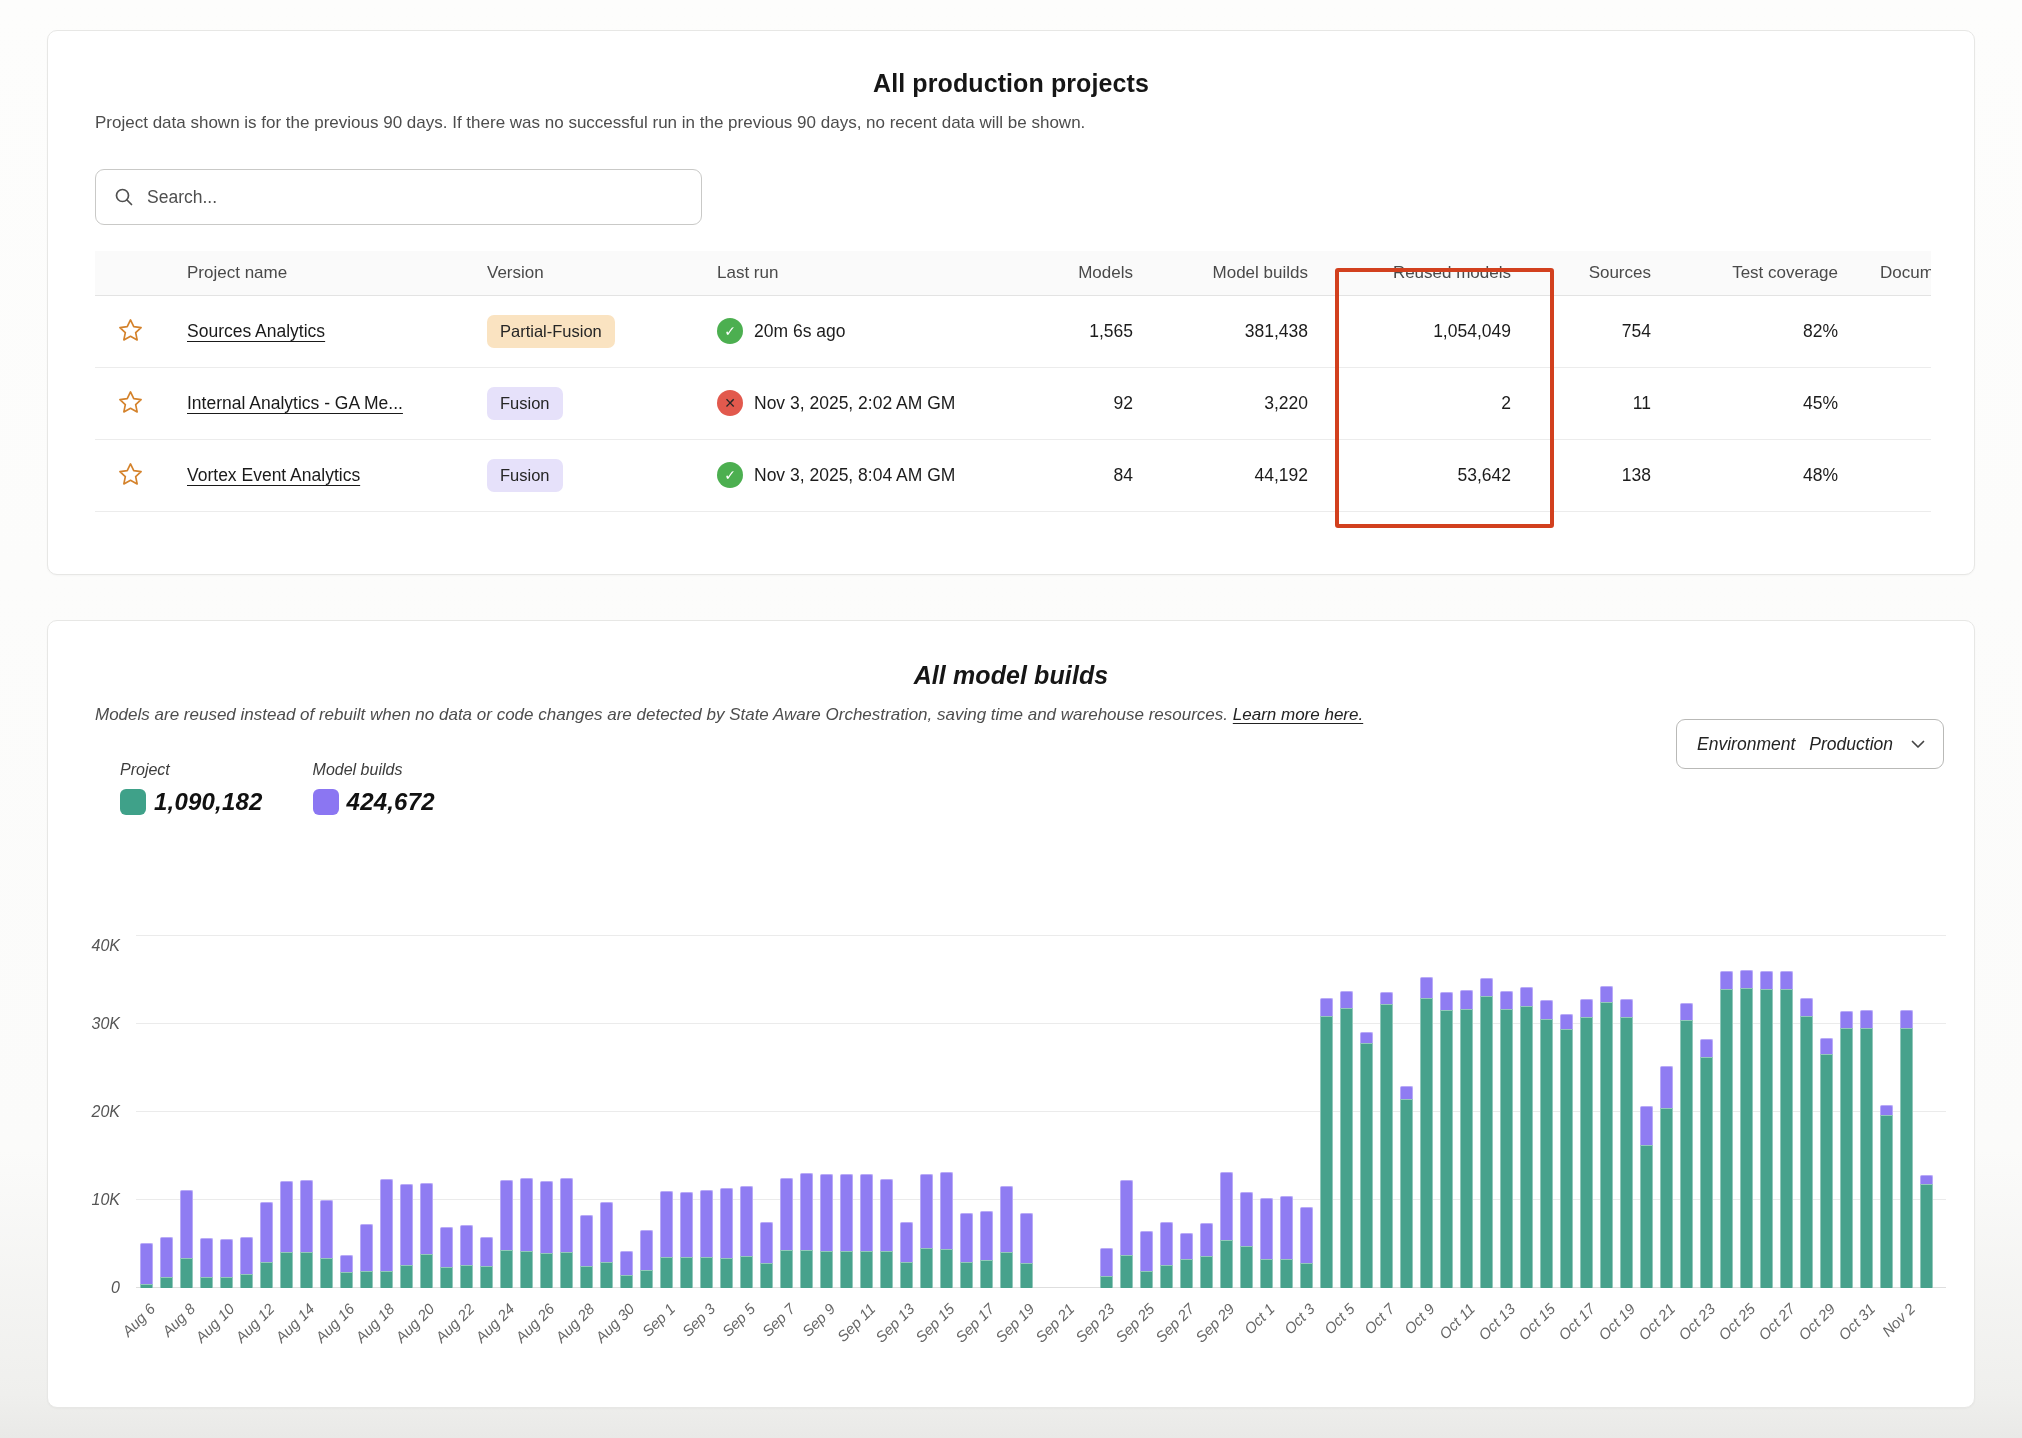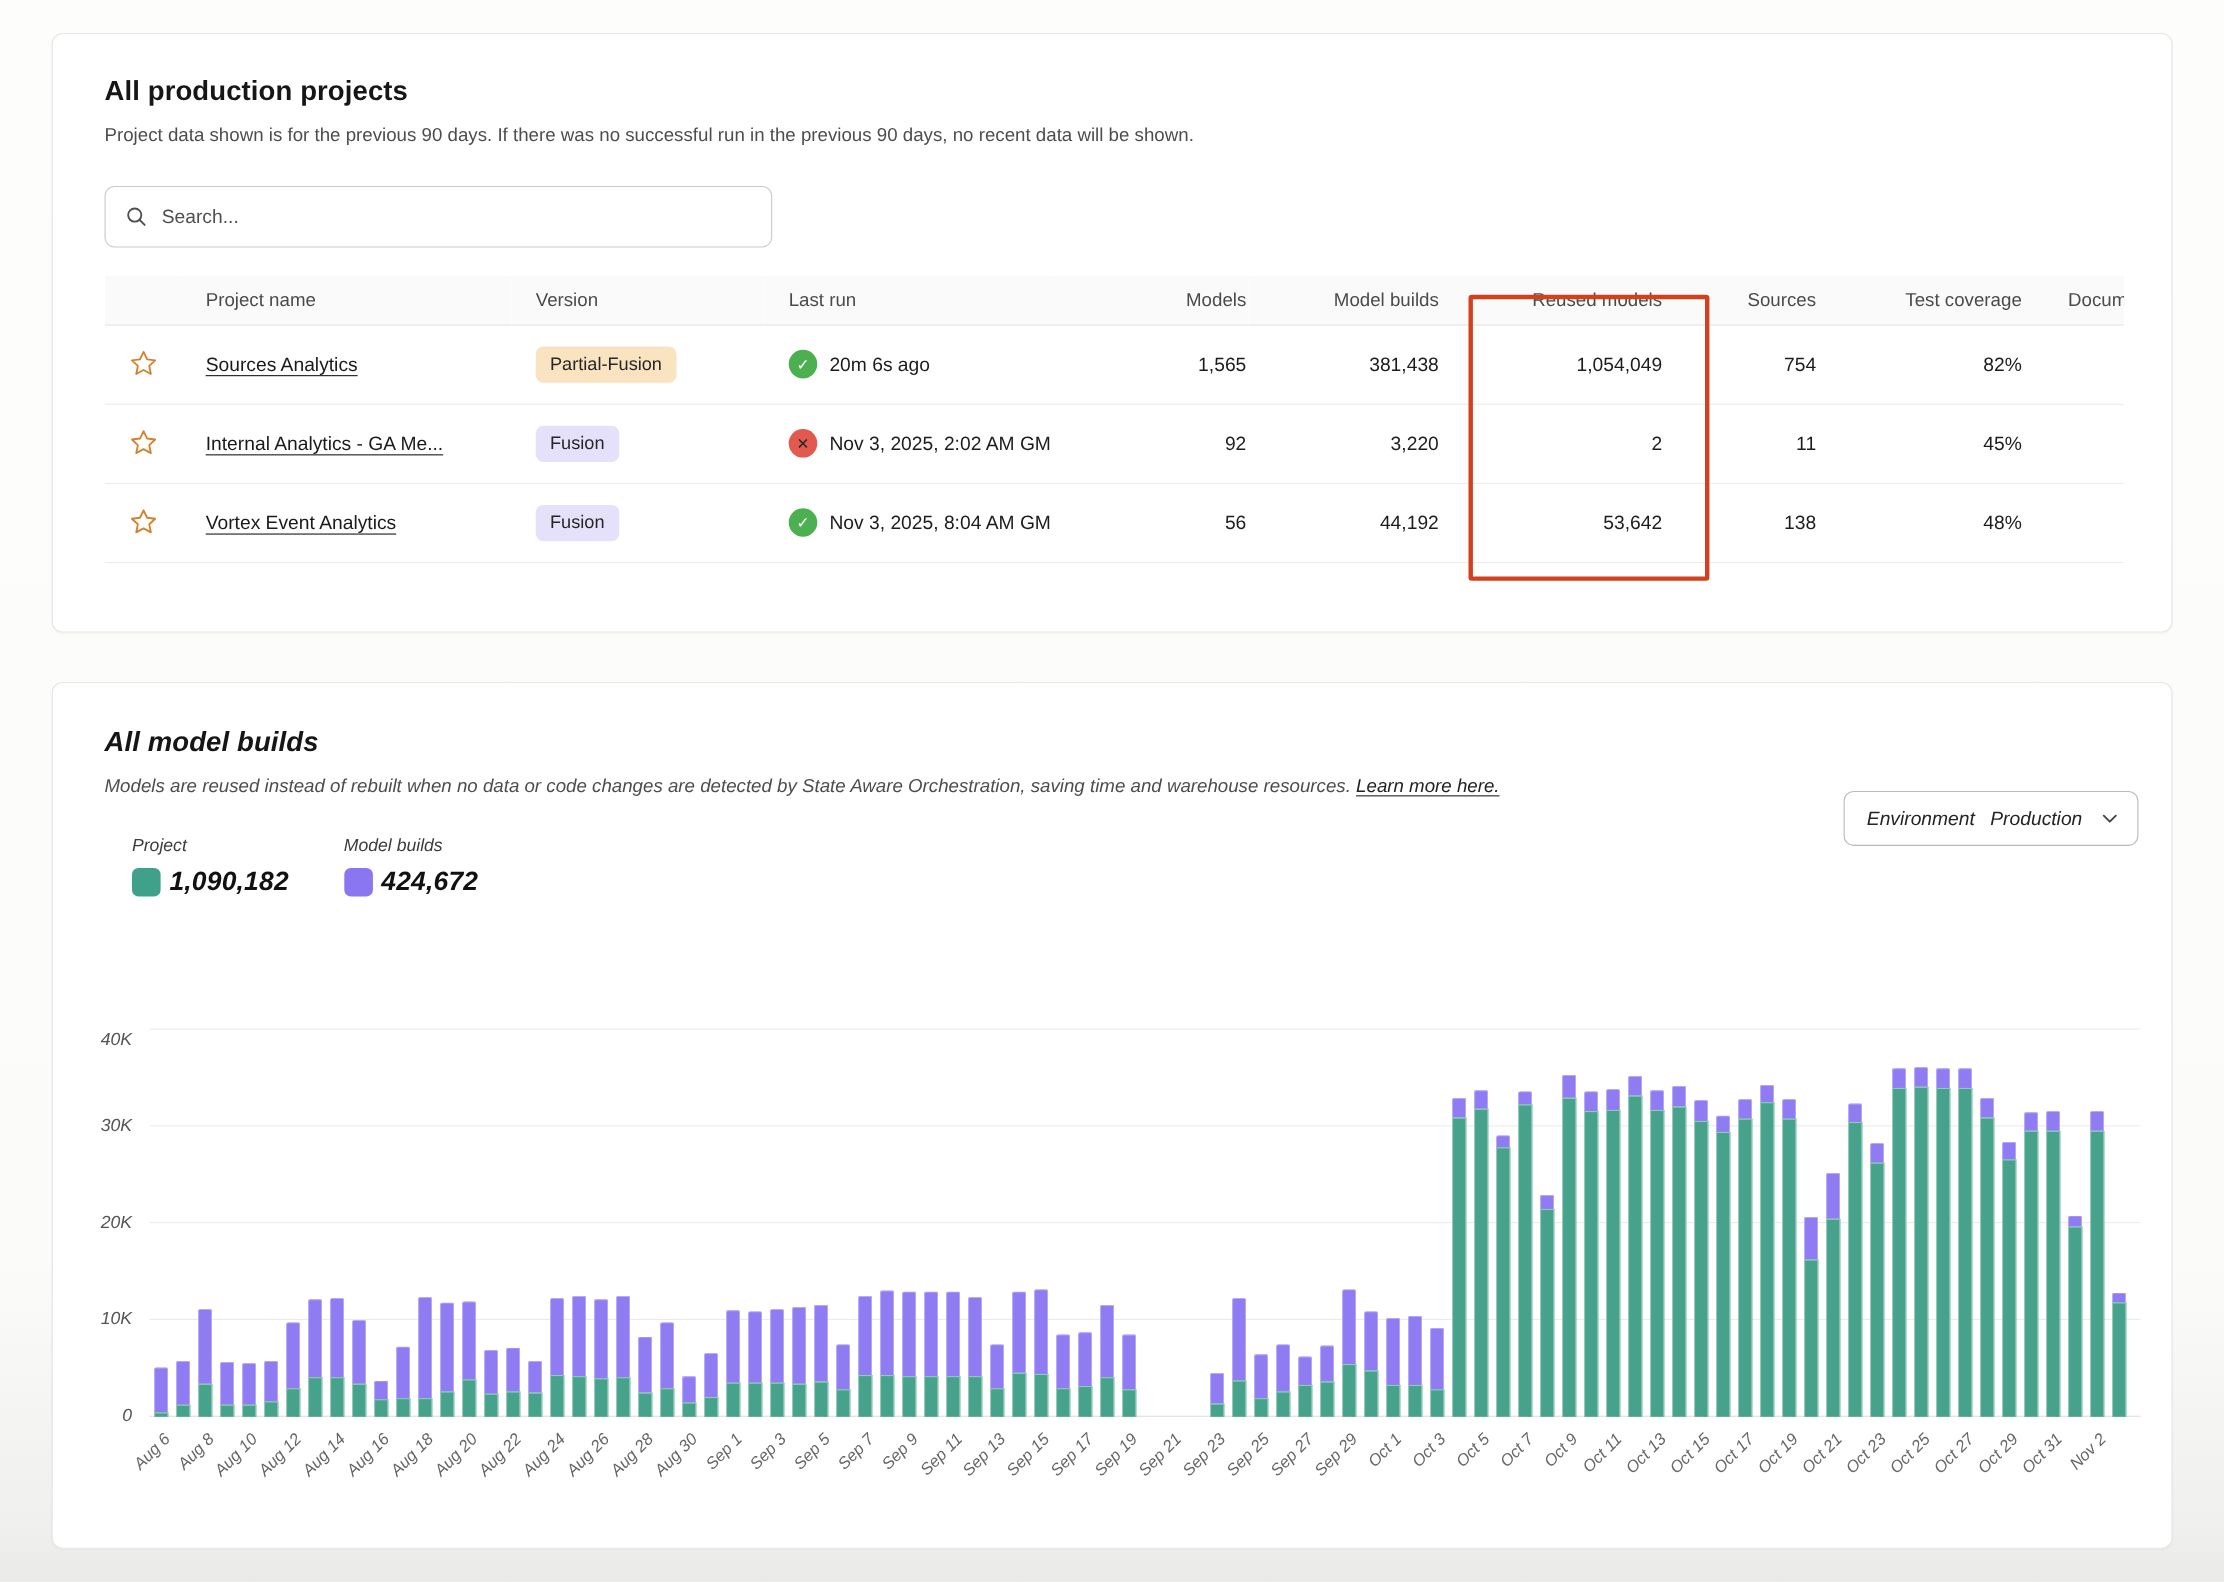--- a/index.html
+++ b/index.html
@@ -15,21 +15,21 @@
     left: 47px;
     width: 1928px;
     background: #ffffff;
     border: 1px solid #e7e7e5;
     border-radius: 10px;
     box-shadow: 0 1px 2px rgba(0,0,0,0.03);
   }
   .card-projects { top: 30px; height: 545px; padding-top: 38px; }
   .card-builds   { top: 620px; height: 788px; padding-top: 40px; font-style: italic; }
 
-  h2.card-title { font-size: 25px; font-weight: 700; color: #161616; margin: 0 47px; letter-spacing: .1px; }
+  h2.card-title { font-size: 25px; font-weight: 700; color: #161616; margin: 0 47px; letter-spacing: .1px; text-align: center; }
   .sub { margin: 15px 47px 0; font-size: 17px; color: #4d4d4d; }
   .sub a, a.learn-more { color: #222; text-decoration: underline; text-underline-offset: 3px; cursor: pointer; }
 
   
   .searchbox {
     margin: 36px 47px 0;
     width: 607px; height: 56px;
     border: 1px solid #c9c9c7;
     border-radius: 9px;
     display: flex; align-items: center;
@@ -220,21 +220,21 @@
                       <path d="M12 2.6l2.9 6 6.5.8-4.8 4.5 1.3 6.5L12 17.2l-5.9 3.2 1.3-6.5L2.6 9.4l6.5-.8z" fill="none" stroke="#d4822b" stroke-width="1.5" stroke-linejoin="round"></path>
                     </svg></span></button></td>
               <td class="al"><span class="pname">Vortex Event Analytics</span></td>
               <td class="al"><span class="badge fusion">Fusion</span></td>
               <td class="al">
                 <div class="lastrun">
                   <span class="status success">✓</span>
                   <span>Nov 3, 2025, 8:04 AM GM</span>
                 </div>
               </td>
-              <td class="ar">56</td>
+              <td class="ar">84</td>
               <td class="ar">44,192</td>
               <td class="ar">53,642</td>
               <td class="ar">138</td>
               <td class="ar">48%</td>
               <td class="ad"></td>
             </tr>
           </tbody>
       </table>
     </div>
 

